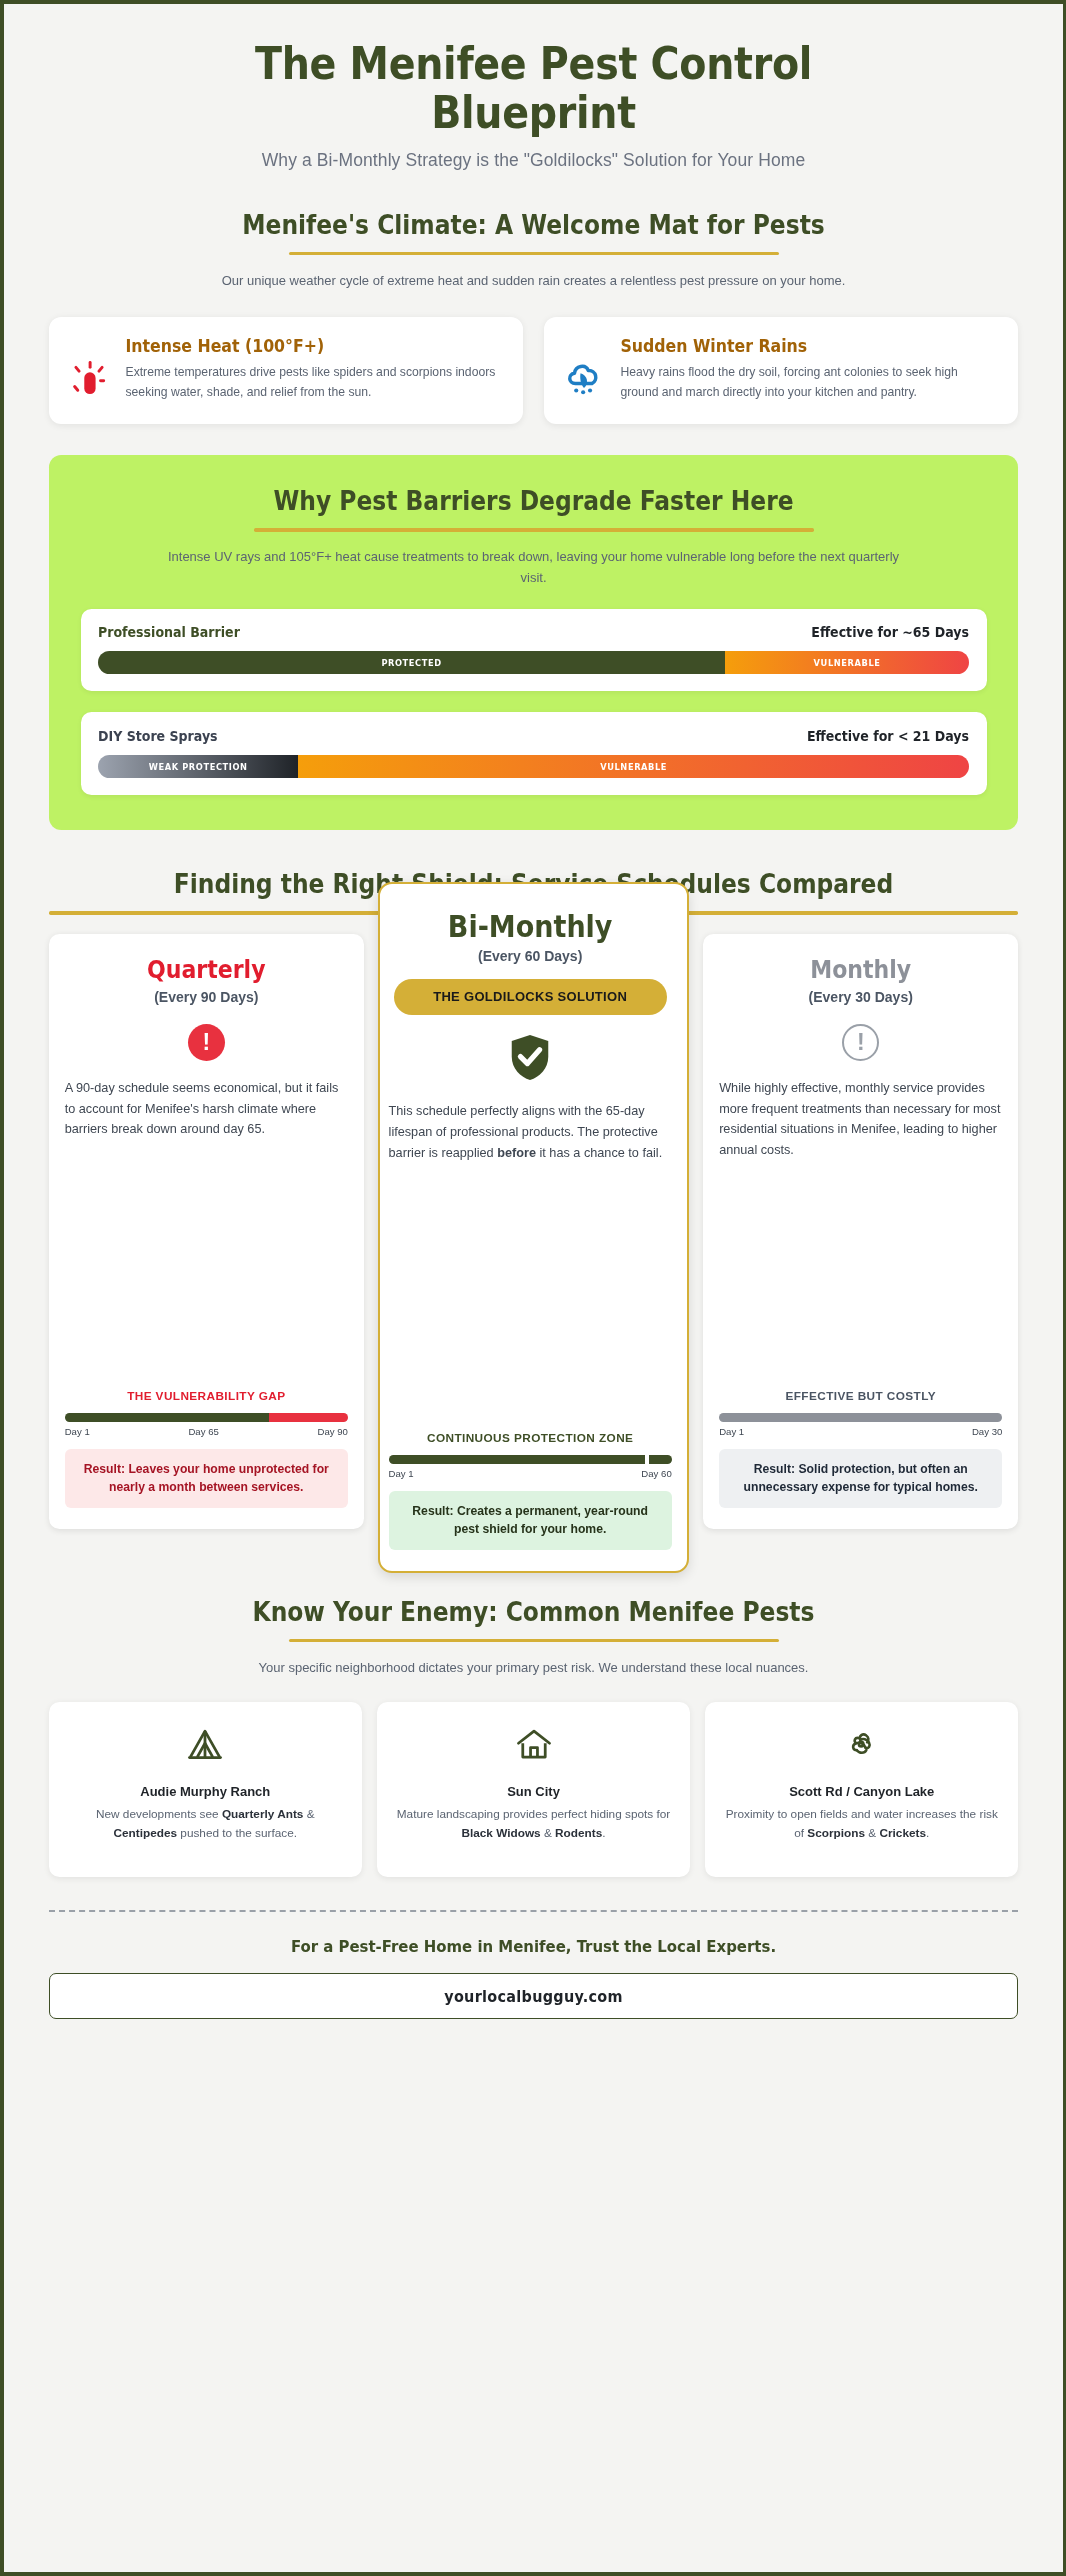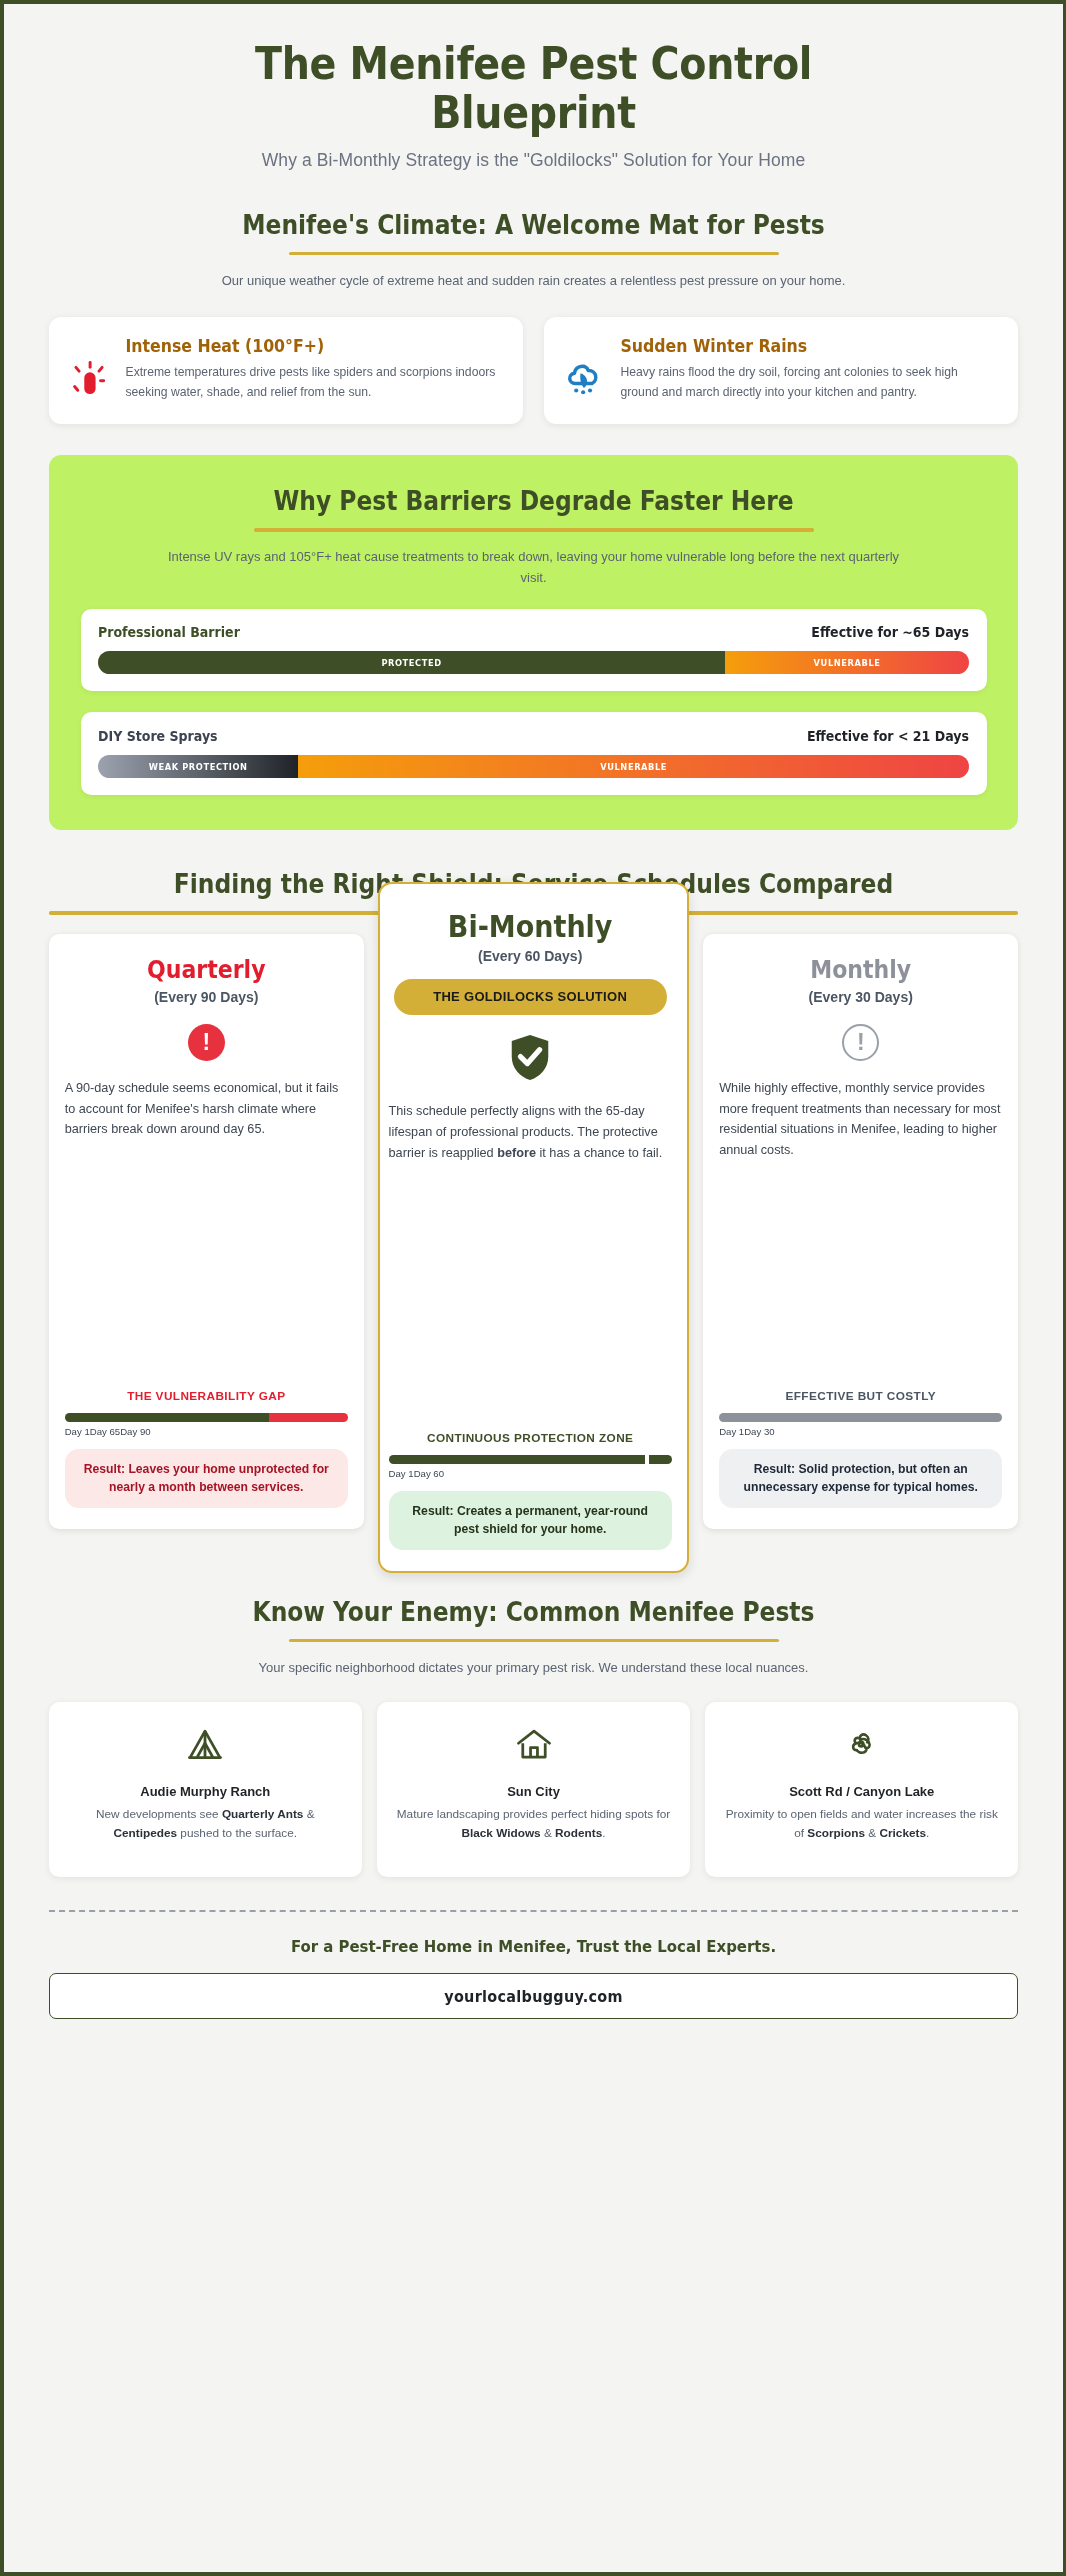--- a/index.html
+++ b/index.html
@@ -237,27 +237,28 @@
   .mini-track .gr { background: #8d9199; }
   .mini-mark {
     position: absolute;
     top: 0; bottom: 0;
     width: 4.4px;
     background: #ffffff;
     right: 8%;
   }
   .mini-axis {
     display: flex;
+    justify-content: space-between;
     font-size: 9.6px;
     color: #3f4752;
     margin-top: 4.4px;
   }
   .mini-axis span { flex: 0 0 auto; }
   .result {
-    border-radius: 14px;
+    border-radius: 6px;
     padding: 11.4px 10.5px;
     margin-top: 12.2px;
     font-size: 12.2px;
     font-weight: 700;
     line-height: 1.45;
   }
   .result.red   { background: #fde8e8; color: #a51424; }
   .result.green { background: #ddf3e0; color: #26331a; }
   .result.grey  { background: #eef0f2; color: #1f2937; }
 

